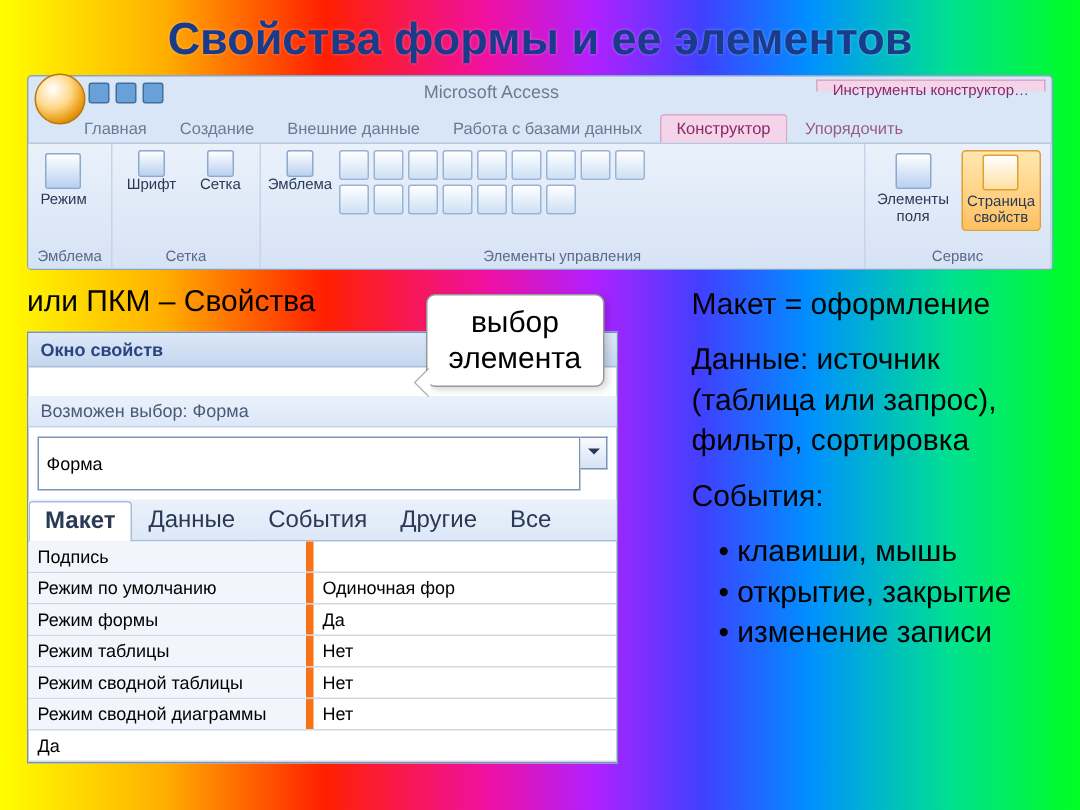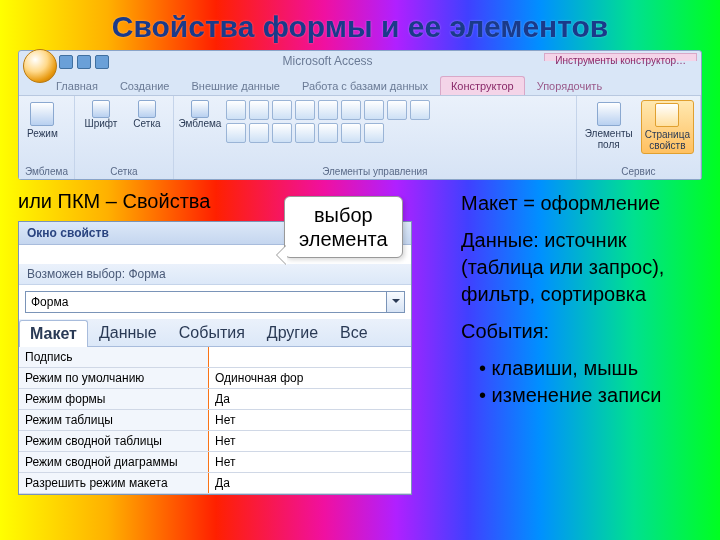--- a/index.html
+++ b/index.html
@@ -66,28 +66,28 @@
     content: ""; position: absolute; left: -18px; top: 48px;
     border: 10px solid transparent; border-right-color: #fff;
     filter: drop-shadow(-1px 0 0 #999);
   }
 
   
   .propsheet { border: 1px solid #7a94b8; background: #fff; font-size: 12px; width: 394px; }
   .ps-title { background: linear-gradient(#dce8f8,#c5d6ef); color: #2a4480; font-weight: 700; padding: 4px 8px; border-bottom: 1px solid #a8bcdc; }
   .ps-sub { background: linear-gradient(#eaf1fb,#dce8f8); color: #4a5a78; padding: 3px 8px; border-bottom: 1px solid #c5d4ea; margin-top: 19px; }
   .ps-combo { display: flex; padding: 6px 6px; gap: 0; }
-  .ps-combo input { flex: 1; border: 1px solid #7a94b8; font-size: 12px; padding: 3px 5px; height: 22px; }
+  .ps-combo input { flex: 1; border: 1px solid #7a94b8; font-size: 12px; padding: 3px 5px; height: 36px; }
   .ps-combo .dd { width: 18px; height: 22px; border: 1px solid #7a94b8; border-left: none; background: linear-gradient(#f8fbff,#d6e3f5); display: flex; align-items: center; justify-content: center; }
   .ps-tabs { display: flex; border-bottom: 1px solid #a8bcdc; background: linear-gradient(#eaf1fb,#dce8f8); }
   .ps-tab { padding: 4px 10px; font-size: 16px; border: 1px solid transparent; border-bottom: none; color: #2a3a55; }
   .ps-tab.active { background: #fff; border-color: #a8bcdc; border-radius: 3px 3px 0 0; position: relative; top: 1px; font-weight: 700; }
   .ps-grid { }
   .ps-row { display: flex; border-bottom: 1px solid #d0d8e6; }
-  .ps-row .k { width: 190px; padding: 3px 6px; background: #f2f6fc; border-right: 1px solid #f97316; }
+  .ps-row .k { width: 190px; padding: 3px 6px; background: #f2f6fc; border-right: 5px solid #f97316; }
   .ps-row .v { flex: 1; padding: 3px 6px; }
 
   
   .right-col { font-size: 20px; color: #000; line-height: 1.35; padding-top: 2px; padding-left: 40px; }
   .right-col p { margin-bottom: 10px; }
   .right-col ul { list-style: none; padding-left: 18px; }
   .right-col li::before { content: "• "; }
 
   .tri-down { width: 0; height: 0; border: 4px solid transparent; border-top-color: #2a3a55; margin-top: 2px; }
 </style>
@@ -224,33 +224,33 @@
           </div>
         <div class="ps-row">
             <div class="k">Режим сводной таблицы</div>
             <div class="v">Нет</div>
           </div>
         <div class="ps-row">
             <div class="k">Режим сводной диаграммы</div>
             <div class="v">Нет</div>
           </div>
         <div class="ps-row">
-            <div class="k">Разрешить режим макета</div>
             <div class="v">Да</div>
           </div>
       </div>
     </div>
   </div>
 
   <div class="right-col">
     <p>Макет = оформление</p>
     <p>Данные: источник (таблица или запрос), фильтр, сортировка</p>
     <p>События:</p>
     <ul>
       <li>клавиши, мышь</li>
+      <li>открытие, закрытие</li>
       <li>изменение записи</li>
     </ul>
   </div>
 </div>
 
 <div class="callout">
   <div>выбор</div>
   <div>элемента</div>
 </div>
 

